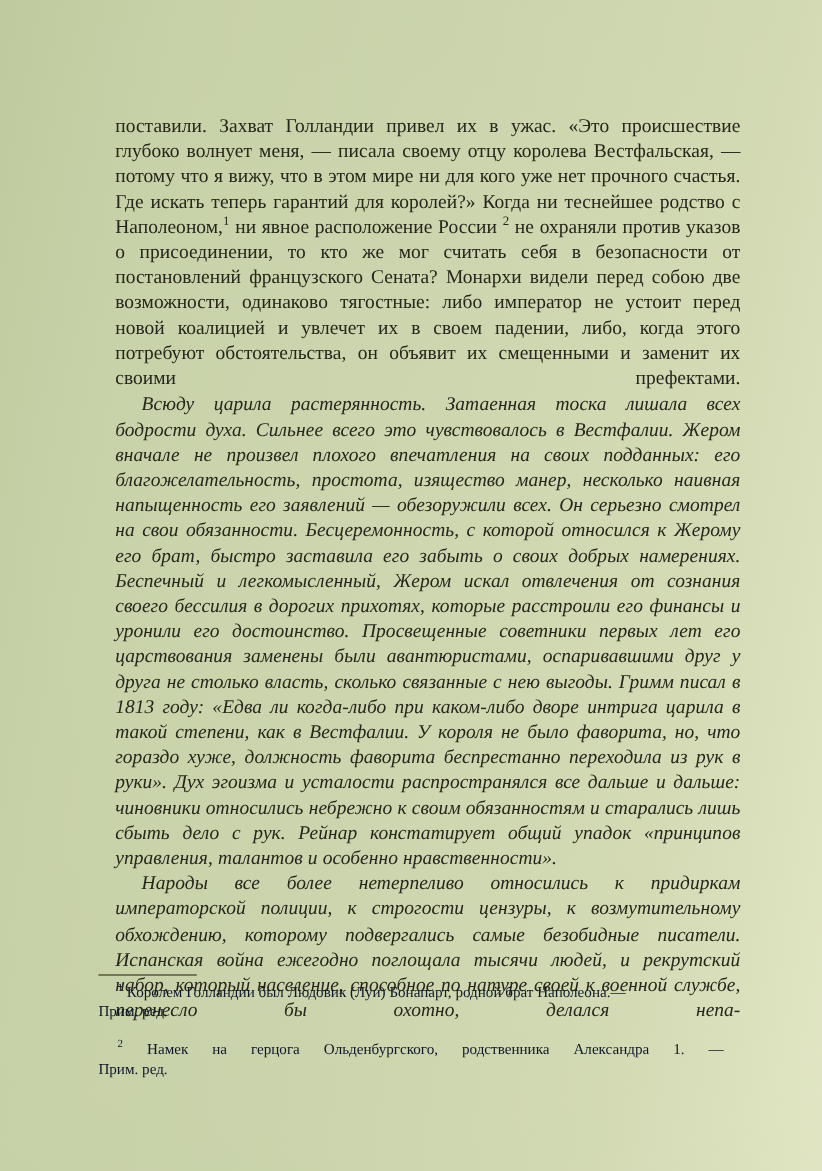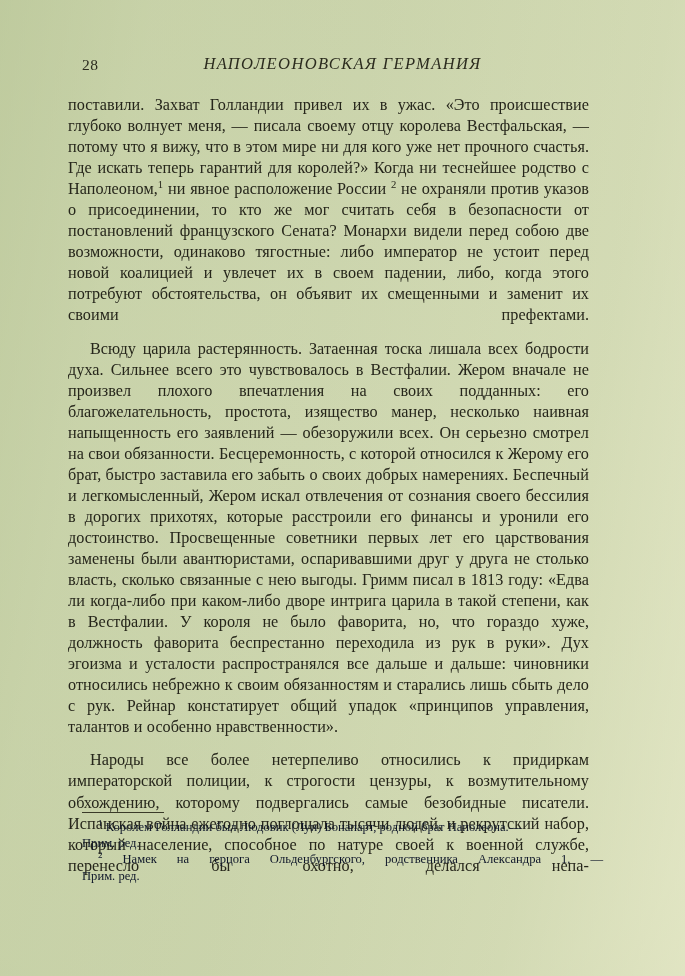--- a/index.html
+++ b/index.html
@@ -63,38 +63,38 @@
     font-style: italic;
     font-size: 16.5px;
     letter-spacing: 1.4px;
     color: #2b2b1e;
     padding-right: 26px;
   }
 
   
   .textblock {
     position: absolute;
-    left: 68px;
+    left: 96px;
     top: 95px;
     width: 521px;
   }
   .para {
     margin: 0;
     font-size: 16.2px;
     line-height: 21.05px;
     text-align: justify;
     text-align-last: left;
     letter-spacing: 0.05px;
     word-spacing: 0.2px;
     -webkit-hyphens: none;
     hyphens: none;
     color: #26261b;
   }
   .para.indent { text-indent: 22px; }
-  .para + .para { margin-top: 12px; }
+  .para + .para { margin-top: 0; font-style: italic; }
   .para.lastline-justify { text-align-last: justify; }
 
   sup {
     font-size: 0.66em;
     vertical-align: super;
     line-height: 0;
   }
 
   
   .footnotes {
@@ -116,33 +116,29 @@
     text-align: justify;
     text-align-last: left;
     color: #0f172a;
   }
   .fn.indent { text-indent: 16px; }
   .fn-ed {
   }
   .fn sup {
     font-size: 0.72em;
   }
-  .fn.spread { text-align-last: justify; }
+  .fn.spread { text-align-last: justify; margin-top: 15px; }
 </style>
 </head>
 <body>
 
 <div id="paper"></div>
 
 <div id="page">
 
-  <div class="runhead">
-    <span class="folio">28</span>
-    <span class="runhead-title">НАПОЛЕОНОВСКАЯ ГЕРМАНИЯ</span>
-  </div>
 
   <div class="textblock">
 
     <p class="para lastline-justify"><span>поставили. Захват Голландии привел их в ужас. «Это происшествие глубоко волнует меня, — писала своему отцу королева Вестфальская, — потому что я вижу, что в этом мире ни для кого уже нет прочного счастья. Где искать теперь гарантий для королей?» Когда ни теснейшее родство с Наполеоном,</span><sup>1</sup> <span>ни явное расположение России</span> <sup>2</sup> <span>не охраняли против указов о присоединении, то кто же мог считать себя в безопасности от постановлений французского Сената? Монархи видели перед собою две возможности, одинаково тягостные: либо император не устоит перед новой коалицией и увлечет их в своем падении, либо, когда этого потребуют обстоятельства, он объявит их смещенными и заменит их своими префектами.</span></p>
 
     <p class="para indent">Всюду царила растерянность. Затаенная тоска лишала всех бодрости духа. Сильнее всего это чувствовалось в Вестфалии. Жером вначале не произвел плохого впечатления на своих подданных: его благожелательность, простота, изящество манер, несколько наивная напыщенность его заявлений — обезоружили всех. Он серьезно смотрел на свои обязанности. Бесцеремонность, с которой относился к Жерому его брат, быстро заставила его забыть о своих добрых намерениях. Беспечный и легкомысленный, Жером искал отвлечения от сознания своего бессилия в дорогих прихотях, которые расстроили его финансы и уронили его достоинство. Просвещенные советники первых лет его царствования заменены были авантюристами, оспаривавшими друг у друга не столько власть, сколько связанные с нею выгоды. Гримм писал в 1813 году: «Едва ли когда-либо при каком-либо дворе интрига царила в такой степени, как в Вестфалии. У короля не было фаворита, но, что гораздо хуже, должность фаворита беспрестанно переходила из рук в руки». Дух эгоизма и усталости распространялся все дальше и дальше: чиновники относились небрежно к своим обязанностям и старались лишь сбыть дело с рук. Рейнар констатирует общий упадок «принципов управления, талантов и особенно нравственности».</p>
 
     <p class="para indent lastline-justify">Народы все более нетерпеливо относились к придиркам императорской полиции, к строгости цензуры, к возмутительному обхождению, которому подвергались самые безобидные писатели. Испанская война ежегодно поглощала тысячи людей, и рекрутский набор, который население, способное по натуре своей к военной службе, перенесло бы охотно, делался непа-</p>
 
   </div>

